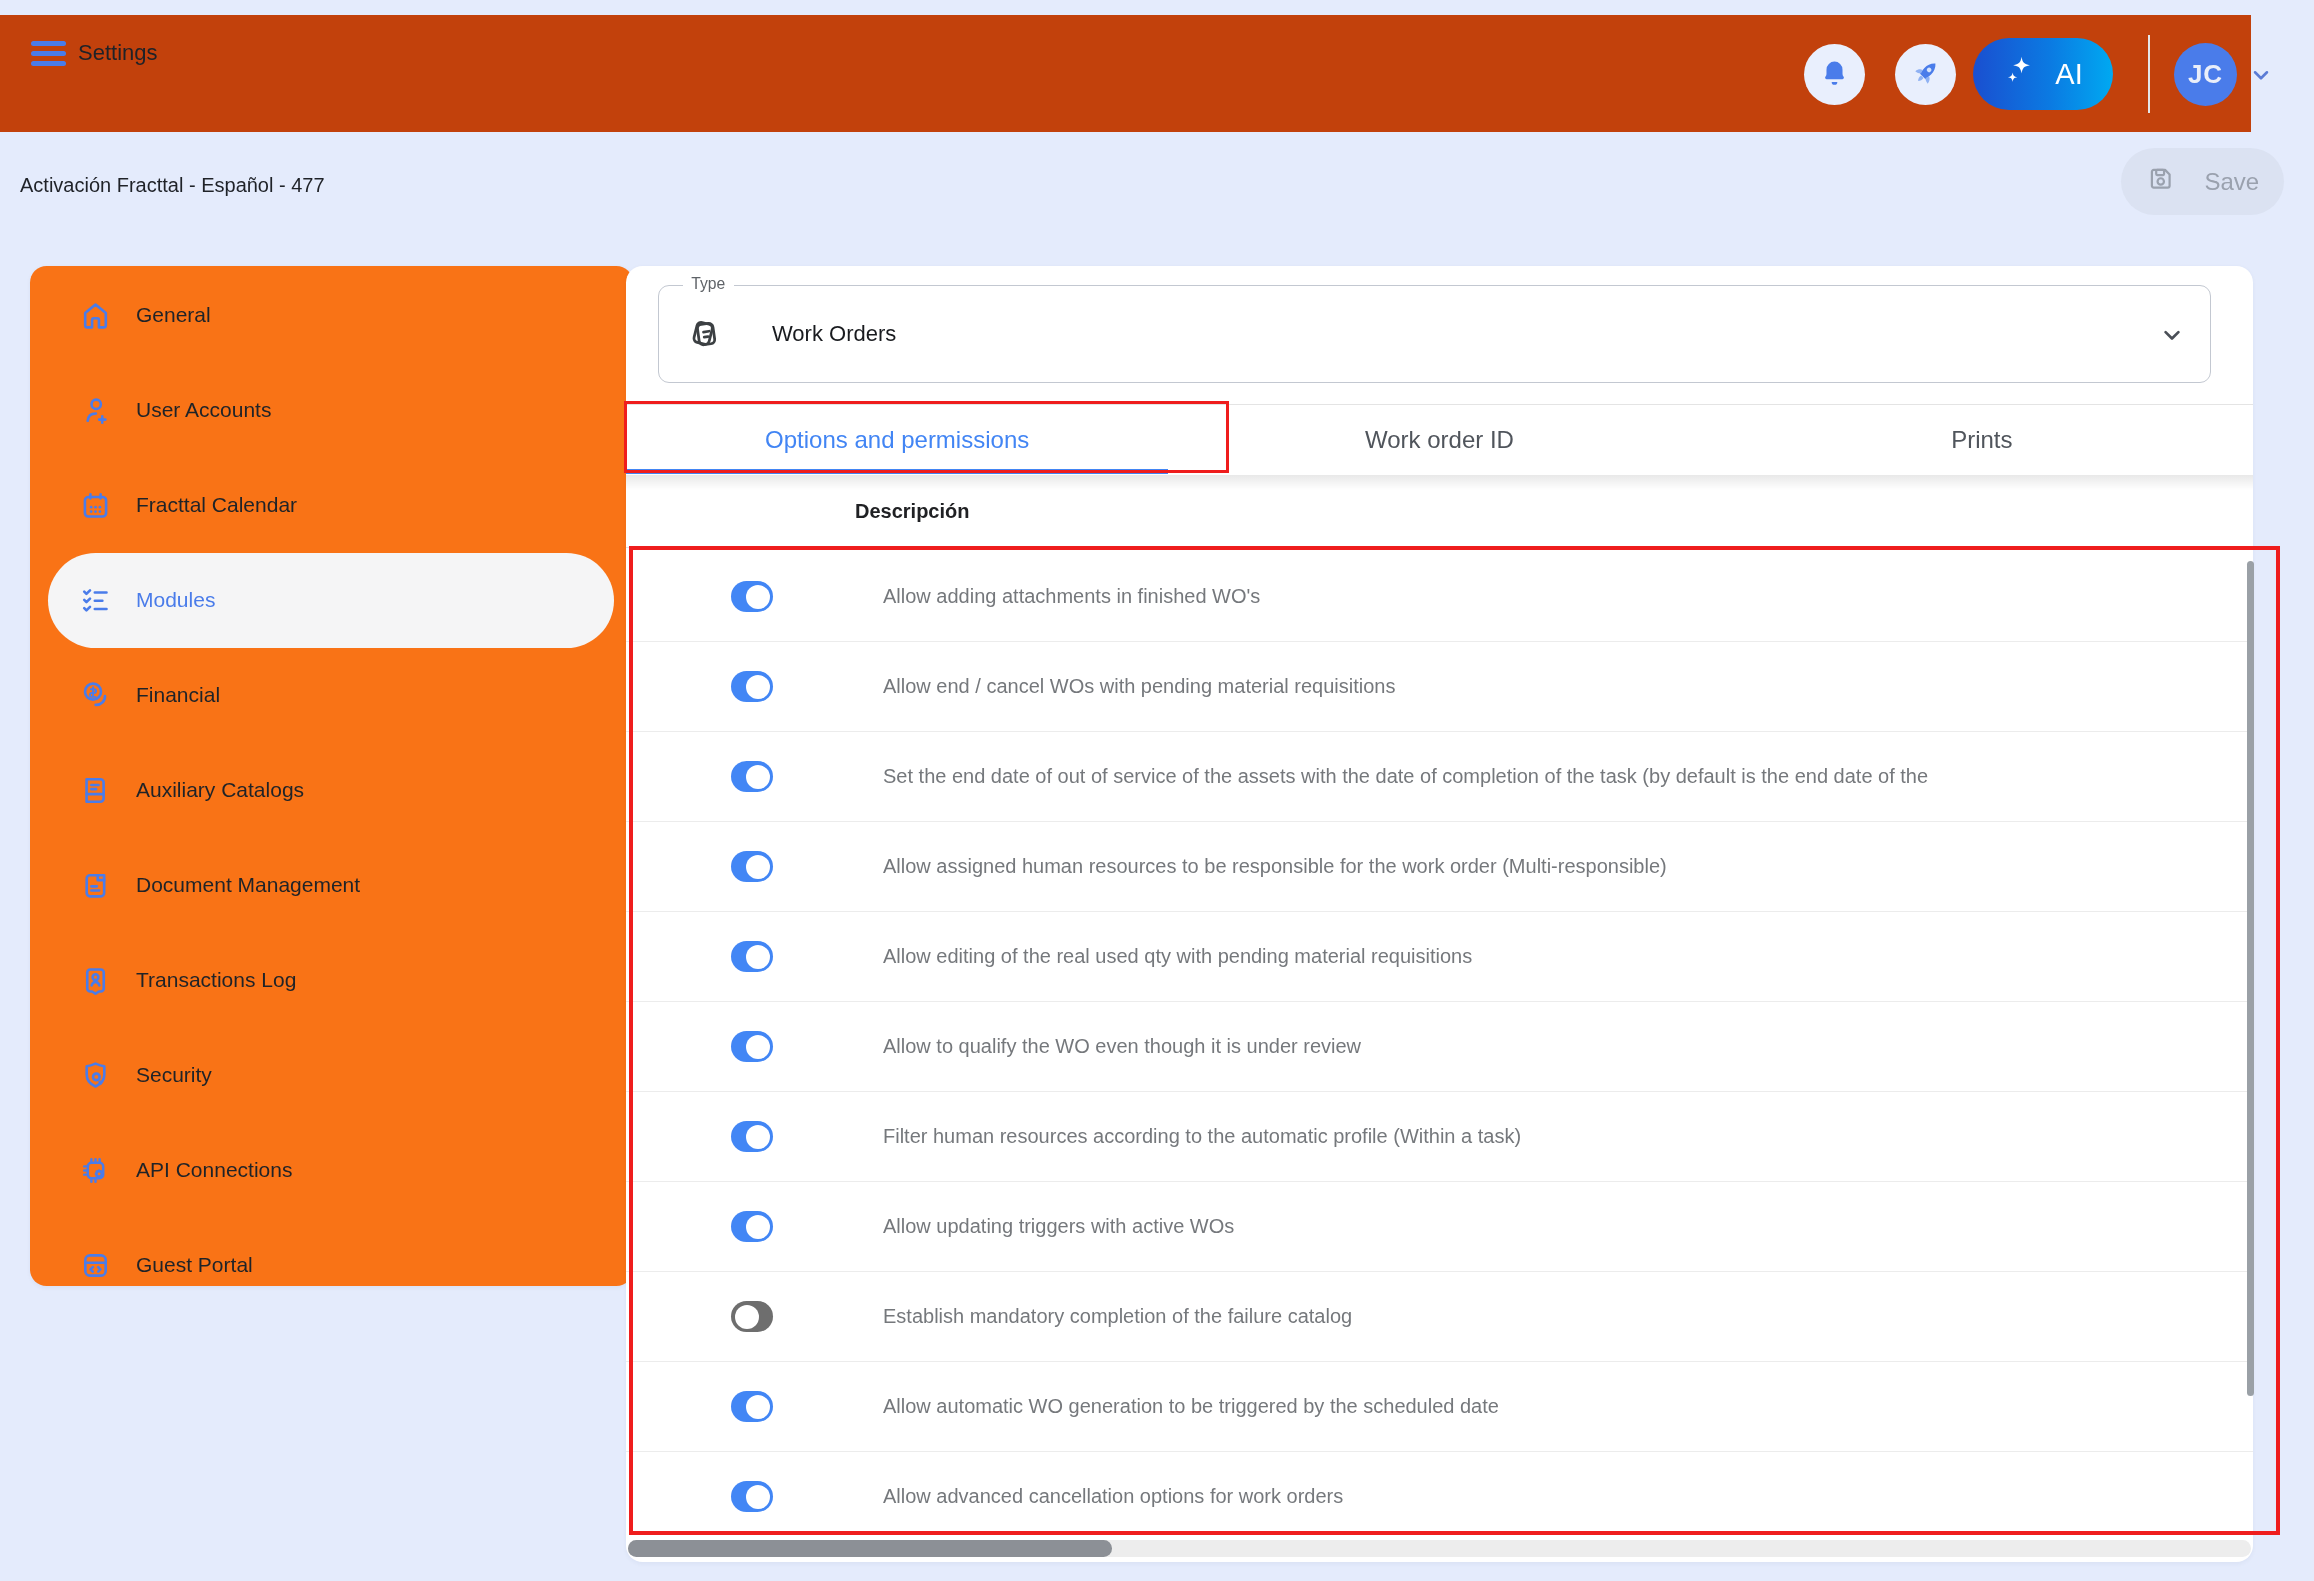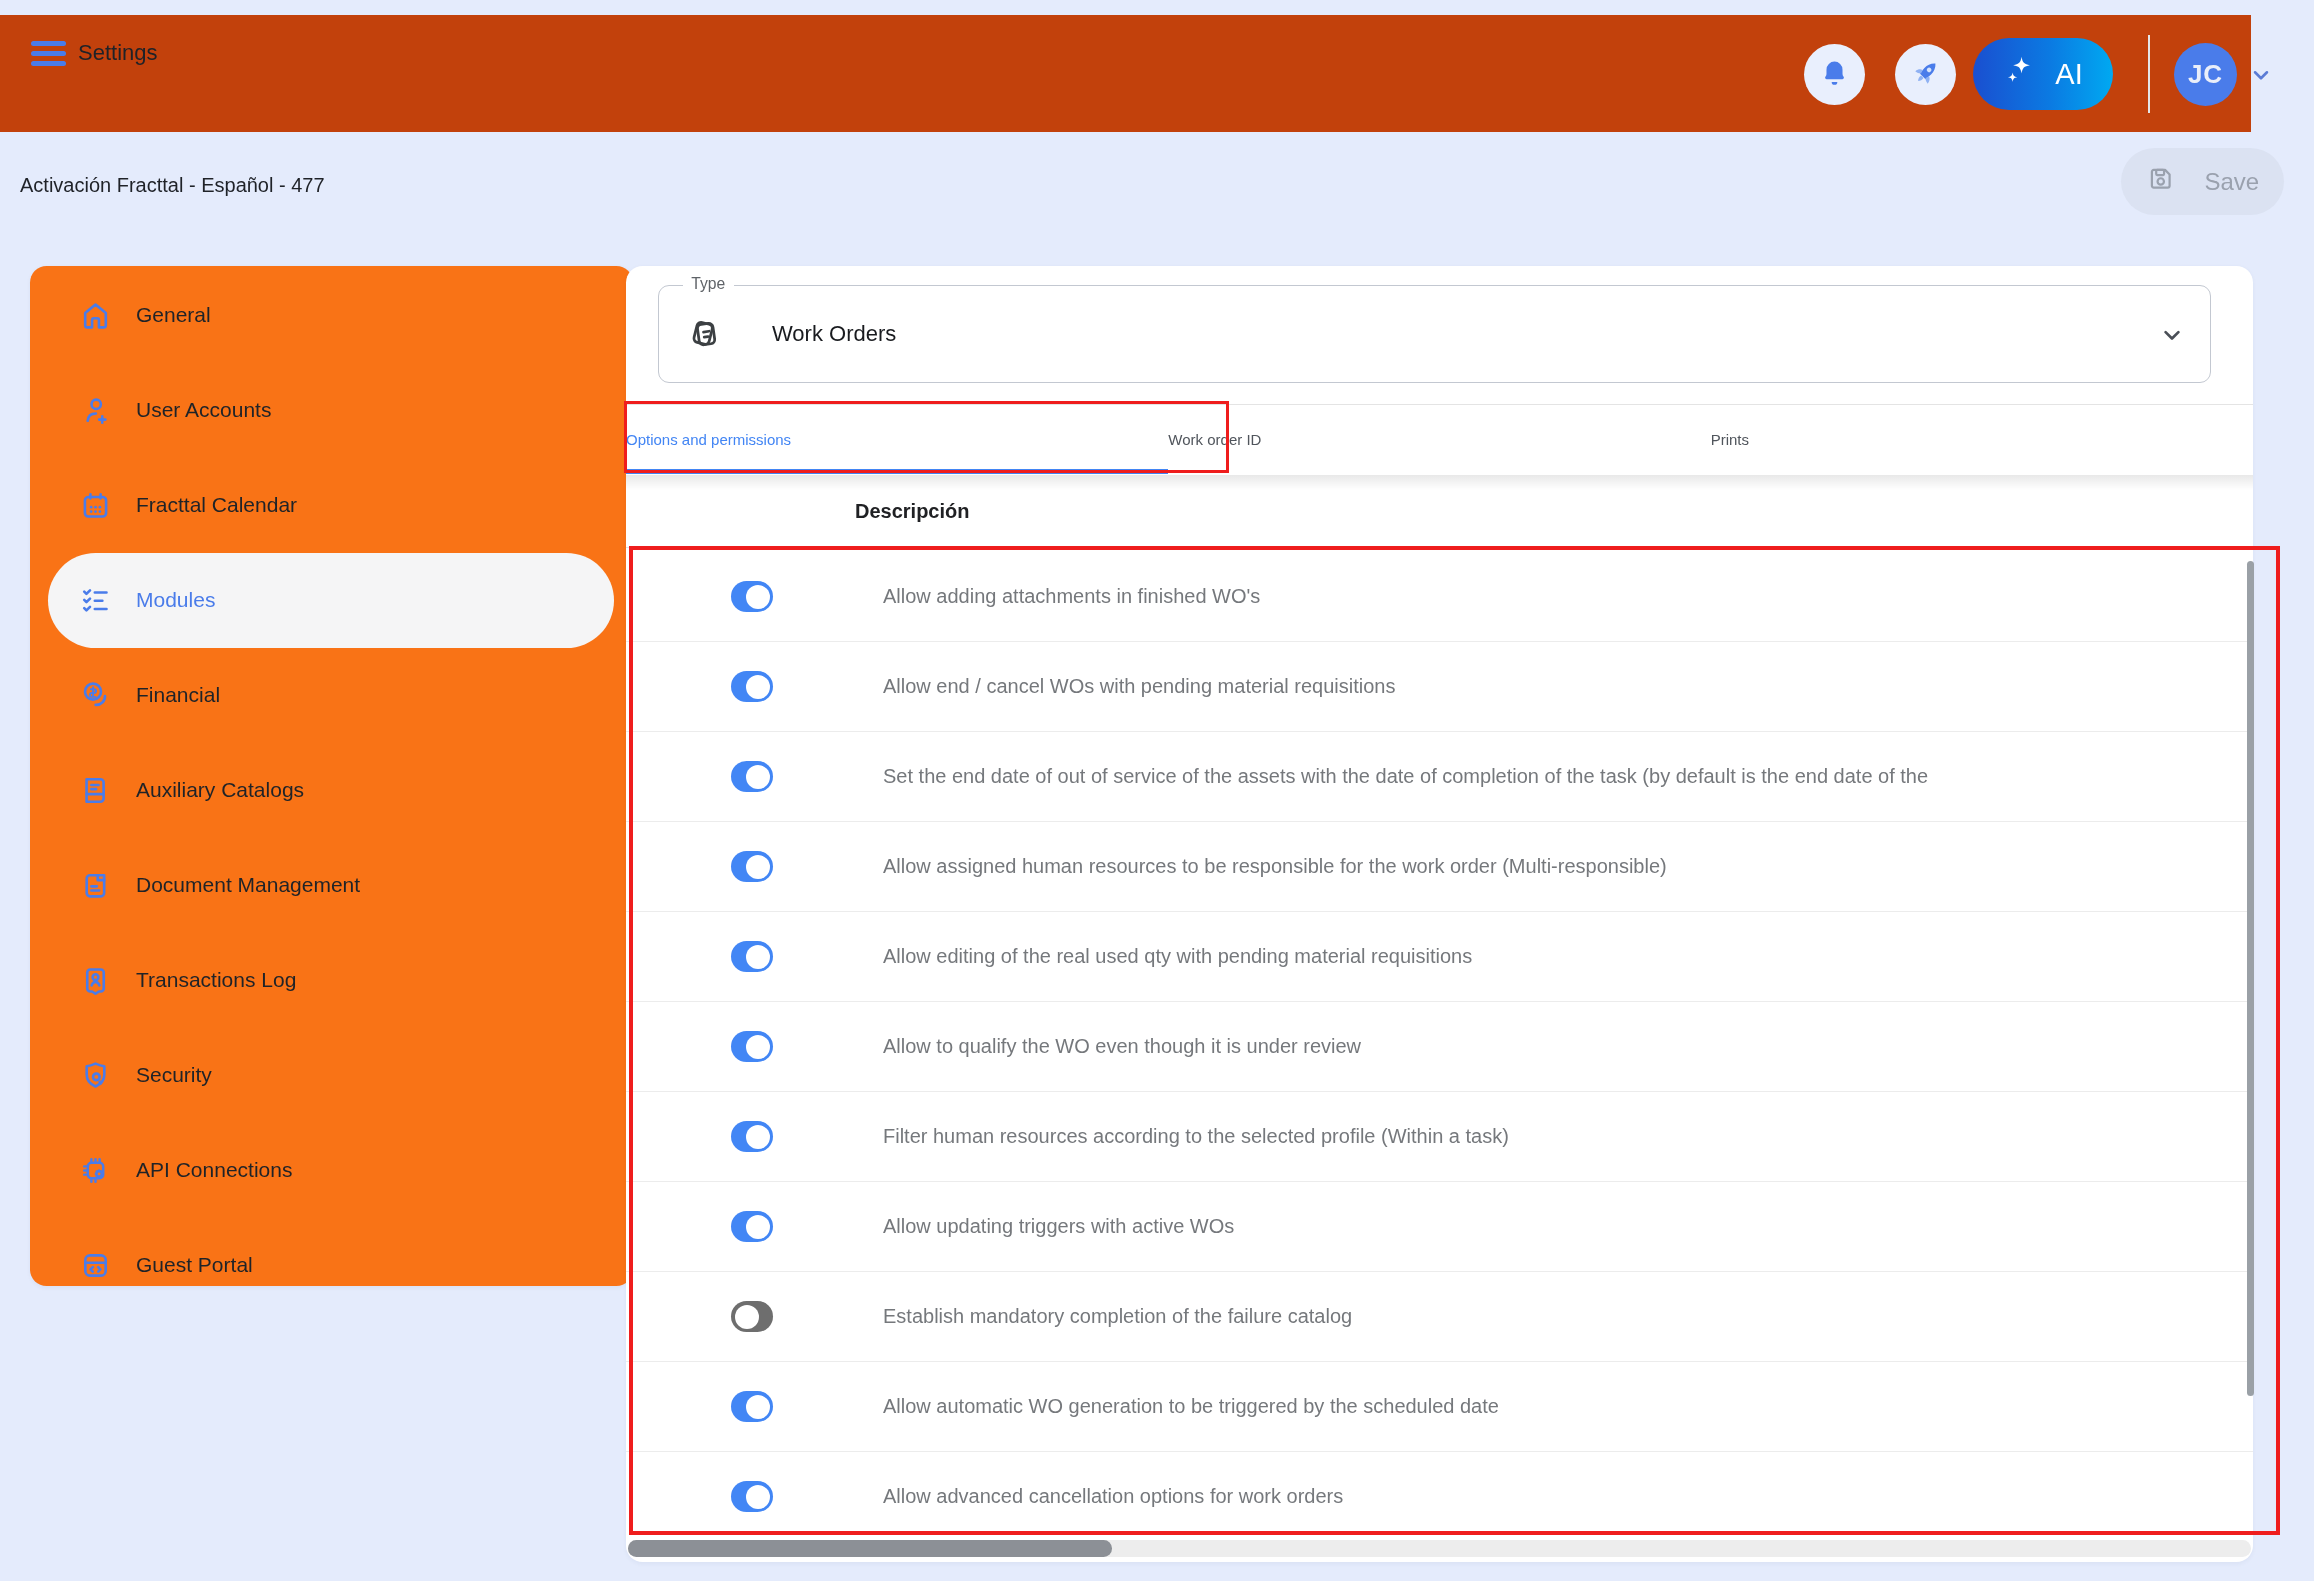--- a/index.html
+++ b/index.html
@@ -44,21 +44,21 @@
     border-radius:16.6px; box-shadow:0 1.8px 4.6px rgba(30,50,100,.05); }
   .type-field { position:absolute; left:32px; top:18.5px; width:1553px; height:98px;
     border:0.9px solid #c3c8d1; border-radius:11px; cursor:pointer; }
   .type-label { position:absolute; left:24px; top:-11px; background:#ffffff; padding:0 8.3px;
     font-size:15.7px; color:#5f6368; }
   .type-ico { position:absolute; left:26px; top:29.5px; width:39px; height:39px; color:#3c4043; }
   .type-ico svg { width:39px; height:39px; }
   .type-value { position:absolute; left:113px; top:0; line-height:96px; font-size:22px; color:#191b1f; }
   .type-chevron { position:absolute; right:24px; top:35px; color:#4a4f57; }
   .tabbar { position:absolute; left:0; top:138px; width:100%; height:70px; border-top:0.9px solid #e4e4e4; display:flex; }
-  .tab { flex:1; display:flex; align-items:center; font-size:15px; color:#50555c;
+  .tab { flex:1; display:flex; align-items:center; justify-content:center; font-size:24px; color:#50555c;
     position:relative; cursor:pointer; }
   .tab.active { color:#4285f4; }
   .tab.active::after { content:""; position:absolute; left:0; bottom:0; width:100%; height:4.6px; background:#4285f4; }
   .tabshadow { position:absolute; left:0; top:209px; width:100%; height:14.8px;
     background:linear-gradient(rgba(0,0,0,0.09), rgba(0,0,0,0)); }
   .tbl-header { position:absolute; left:229px; top:234px; font-size:20px; font-weight:bold; color:#202124; }
   .tbl-header-sep { position:absolute; left:0; top:281px; width:100%; height:0.9px; background:#e3e3e3; }
   .rows { position:absolute; left:0; top:286px; width:100%; height:983px; overflow:hidden; }
   .row { height:90px; display:flex; align-items:center; padding-left:105px; border-bottom:0.9px solid #ececec; }
   .switch { position:relative; width:42px; height:31px; border-radius:15.7px; background:#6e6e6e; flex:0 0 42px; cursor:pointer; }
@@ -346,21 +346,21 @@
       <div class="row">
         <div class="switch on"></div>
         <div class="row-label">Allow editing of the real used qty with pending material requisitions</div>
       </div>
       <div class="row">
         <div class="switch on"></div>
         <div class="row-label">Allow to qualify the WO even though it is under review</div>
       </div>
       <div class="row">
         <div class="switch on"></div>
-        <div class="row-label">Filter human resources according to the selected profile (Within a task)</div>
+        <div class="row-label">Filter human resources according to the automatic profile (Within a task)</div>
       </div>
       <div class="row">
         <div class="switch on"></div>
         <div class="row-label">Allow updating triggers with active WOs</div>
       </div>
       <div class="row">
         <div class="switch"></div>
         <div class="row-label">Establish mandatory completion of the failure catalog</div>
       </div>
       <div class="row">

